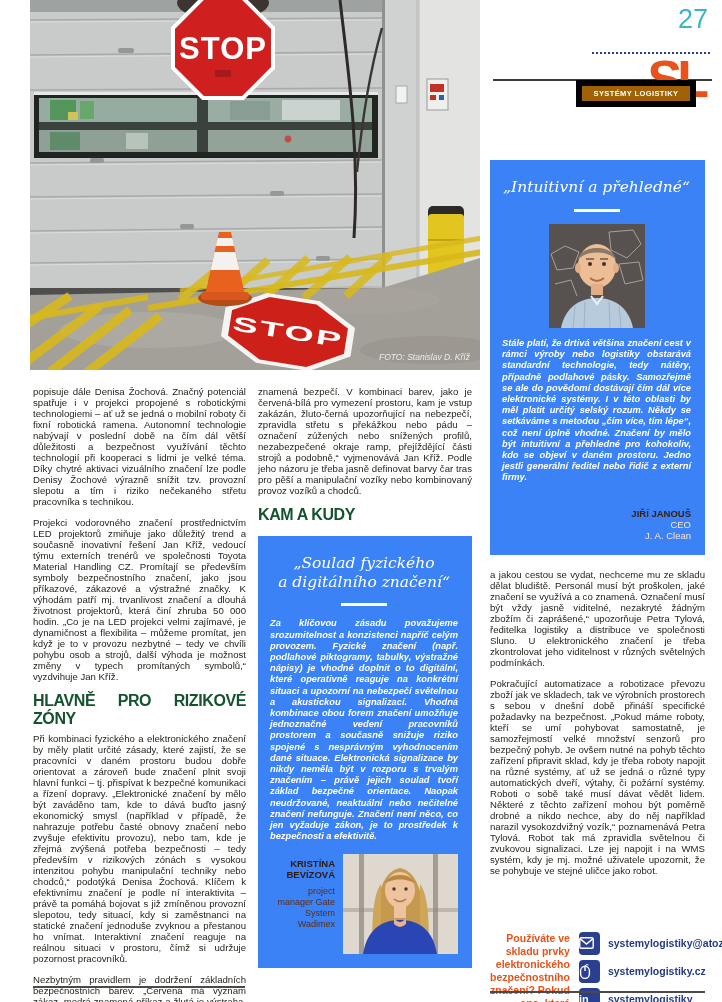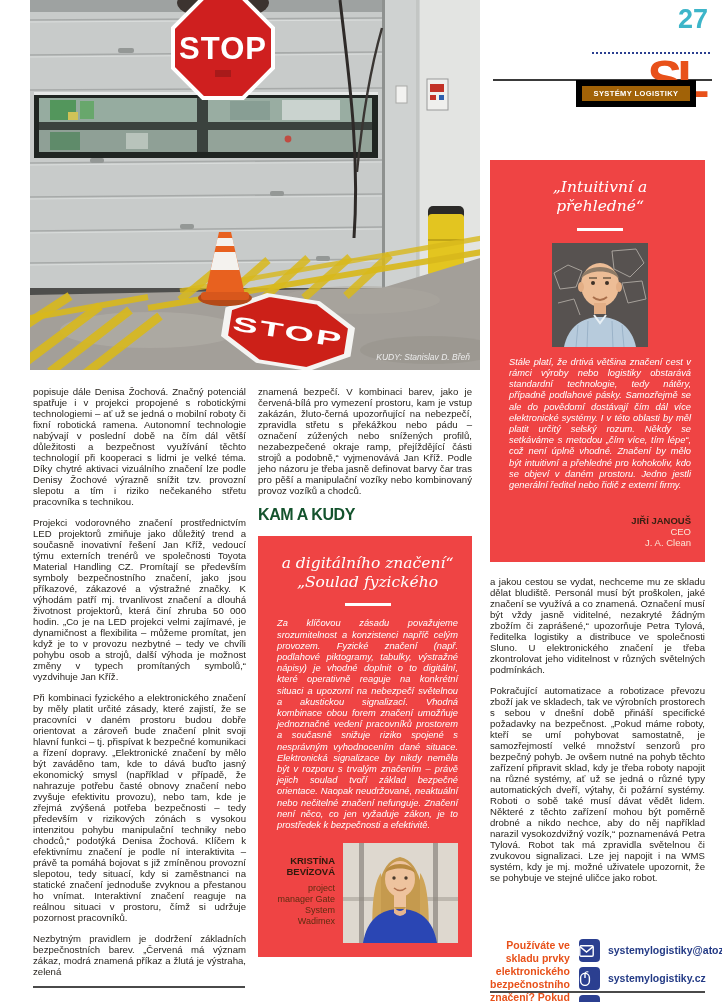--- a/index.html
+++ b/index.html
@@ -1,54 +1,54 @@
 <!DOCTYPE html>
 <html><head>
 <meta charset="utf-8">
 <style>
   html,body{margin:0;padding:0;background:#9a9a9a;}
   .page{position:relative;width:722px;height:1002px;background:#ffffff;overflow:hidden;
         font-family:"Liberation Sans",sans-serif;color:#29251f;}
   
   .hdr-rule{position:absolute;left:493px;top:79px;width:219px;height:2px;background:#3a3a3a;}
   .logo-wrap{position:absolute;right:12px;top:6px;width:130px;text-align:right;}
-  .page-num{font-size:27px;font-weight:bold;color:#3db5c9;letter-spacing:0;line-height:1;margin-right:2px;}
+  .page-num{font-size:27px;font-weight:normal;color:#3db5c9;letter-spacing:0;line-height:1;margin-right:2px;}
   .logo-box{position:relative;display:inline-block;margin-top:19px;padding-top:4px;
             border-top:2px dotted #2b3f90;width:118px;}
   .logo-sl{font-size:52px;font-weight:900;color:#e8511a;letter-spacing:-5px;line-height:0.82;
            padding-right:6px;}
   .logo-ribbon{position:absolute;top:26px;right:14px;width:108px;height:15px;background:#a16207;
                border:6px solid #000000;color:#fff;font-size:7.5px;font-weight:bold;text-align:center;
                line-height:15px;letter-spacing:0.4px;}
   
   .photo{position:absolute;left:30px;top:0;width:450px;height:370px;}
   .photo-caption{position:absolute;right:10px;bottom:8px;font-size:8.5px;font-style:italic;color:#ececec;}
   
   .col{position:absolute;font-size:9.6px;line-height:11px;text-align:justify;}
   .col p{margin:0 0 10px 0;}
   #col1{left:33px;top:386px;width:213px;}
   #col2{left:258px;top:386px;width:214px;}
   #col3{left:490px;top:160px;width:215px;}
   .sec-head{color:#14532d;font-weight:bold;font-size:16px;letter-spacing:-0.4px;
             margin:6px 0 6px 0;line-height:1.1;}
   
-  .qbox{background:#ef4444;color:#fff;padding:12px 14px 14px 19px;box-sizing:border-box;}
+  .qbox{background:#3b82f6;color:#fff;padding:12px 14px 14px 12px;box-sizing:border-box;}
   .qbox-title{font-family:"DejaVu Serif",serif;font-style:italic;font-size:15.5px;line-height:1.22;
               text-align:center;margin:6px 0 0 0;}
   .qbox-div{width:46px;height:3px;background:#fff;margin:12px auto 12px auto;}
-  .qbox-body{font-size:9.3px;line-height:11.2px;font-weight:normal;font-style:italic;text-align:justify;}
+  .qbox-body{font-size:9.3px;line-height:11.2px;font-weight:bold;font-style:italic;text-align:justify;}
   .sig{text-align:right;margin-top:24px;font-size:9.5px;line-height:11px;}
   .sig .nm{font-weight:bold;color:#3a2013;}
   .sig .rl{color:#fbe4d4;}
   .portrait{display:block;margin:10px auto 10px auto;}
   #box3{width:215px;}
   #box2{margin-top:12px;width:214px;min-height:378px;}
   .person-row{display:flex;margin-top:12px;align-items:flex-start;}
   .person-txt{flex:1;text-align:right;padding-right:8px;padding-top:4px;}
-  .person-txt .nm{font-weight:bold;font-size:9.5px;color:#2f1a0c;line-height:11px;margin-top:8px;}
+  .person-txt .nm{font-weight:bold;font-size:9.5px;color:#2f1a0c;line-height:11px;}
   .person-txt .rl{font-size:9px;color:#5e2d10;line-height:11px;margin-top:6px;}
   
   .social{display:flex;margin-top:56px;}
   .social-q{width:106px;text-align:right;color:#e8511a;font-weight:bold;font-size:10.5px;line-height:13px;}
   .social-list{margin-left:9px;display:flex;flex-direction:column;gap:5px;}
   .soc-row{display:flex;align-items:center;}
   .soc-ic{width:21px;height:23px;border-radius:4px;background:#2b3f90;display:flex;
           align-items:center;flex:0 0 21px;}
   .soc-ic span{color:#fff;font-weight:bold;font-size:11px;line-height:1;}
   .soc-lb{margin-left:8px;font-size:10.5px;font-weight:bold;color:#233a85;white-space:nowrap;}
@@ -177,38 +177,39 @@
         <rect x="171" y="292" width="48" height="8" rx="3" fill="#d8571c"></rect>
       </g>
 
       <ellipse cx="193" cy="3" rx="46" ry="17" fill="#3c3430"></ellipse>
       <g transform="translate(193,48)">
         <path d="M-20,-50 L20,-50 L50,-20 L50,20 L20,50 L-20,50 L-50,20 L-50,-20 Z" fill="#cf1f1f" stroke="#ffffff" stroke-width="4"></path>
         <text x="0" y="11" text-anchor="middle" fill="#ffffff" font-family="Liberation Sans, sans-serif" font-weight="bold" font-size="31" letter-spacing="1">STOP</text>
         <rect x="-8" y="22" width="16" height="7" fill="#a81a1a"></rect>
       </g>
     </svg>
-    <div class="photo-caption">KUDY: Stanislav D. Břeň</div>
+    <div class="photo-caption">FOTO: Stanislav D. Kříž</div>
   </div>
 
   <div class="col" id="col1">
     <p>popisuje dále Denisa Žochová. Značný potenciál spatřuje i v projekci propojené s robotickými technologiemi – ať už se jedná o mobilní roboty či fixní robotická ramena. Autonomní technologie nabývají v poslední době na čím dál větší důležitosti a bezpečnost využívání těchto technologií při kooperaci s lidmi je velké téma. Díky chytré aktivaci vizuálního značení lze podle Denisy Žochové výrazně snížit tzv. provozní slepotu a tím i riziko nečekaného střetu pracovníka s technikou.</p>
     <p>Projekci vodorovného značení prostřednictvím LED projektorů zmiňuje jako důležitý trend a současně inovativní řešení Jan Kříž, vedoucí týmu externích trenérů ve společnosti Toyota Material Handling CZ. Promítají se především symboly bezpečnostního značení, jako jsou příkazové, zákazové a výstražné značky. K výhodám patří mj. trvanlivost značení a dlouhá životnost projektorů, která činí zhruba 50 000 hodin. „Co je na LED projekci velmi zajímavé, je dynamičnost a flexibilita – můžeme promítat, jen když je to v provozu nezbytné – tedy ve chvíli pohybu osob a strojů, další výhoda je možnost změny v typech promítaných symbolů,“ vyzdvihuje Jan Kříž.</p>
+    <div class="sec-head">HLAVNĚ PRO RIZIKOVÉ ZÓNY</div>
     <p>Při kombinaci fyzického a elektronického značení by měly platit určité zásady, které zajistí, že se pracovníci v daném prostoru budou dobře orientovat a zároveň bude značení plnit svoji hlavní funkci – tj. přispívat k bezpečné komunikaci a řízení dopravy. „Elektronické značení by mělo být zaváděno tam, kde to dává buďto jasný ekonomický smysl (například v případě, že nahrazuje potřebu časté obnovy značení nebo zvyšuje efektivitu provozu), nebo tam, kde je zřejmá zvýšená potřeba bezpečnosti – tedy především v rizikových zónách s vysokou intenzitou pohybu manipulační techniky nebo chodců,“ podotýká Denisa Žochová. Klíčem k efektivnímu značení je podle ní interaktivita – právě ta pomáhá bojovat s již zmíněnou provozní slepotou, tedy situací, kdy si zaměstnanci na statické značení jednoduše zvyknou a přestanou ho vnímat. Interaktivní značení reaguje na reálnou situaci v prostoru, čímž si udržuje pozornost pracovníků.</p>
     <p>Nezbytným pravidlem je dodržení základních bezpečnostních barev. „Červená má význam zákaz, modrá znamená příkaz a žlutá je výstraha, zelená</p>
   </div>
 
   <div class="col" id="col2">
     <p>znamená bezpečí. V kombinaci barev, jako je červená-bílá pro vymezení prostoru, kam je vstup zakázán, žluto-černá upozorňující na nebezpečí, zpravidla střetu s překážkou nebo pádu – označení zúžených nebo snížených profilů, nezabezpečené okraje ramp, přejíždějící části strojů a podobně,“ vyjmenovává Jan Kříž. Podle jeho názoru je třeba jasně definovat barvy čar tras pro pěší a manipulační vozíky nebo kombinovaný provoz vozíků a chodců.</p>
     <div class="sec-head">KAM A KUDY</div>
 
     <div class="qbox" id="box2">
       <div class="qbox-title">
+        <div>„Soulad fyzického</div>
         <div>a digitálního značení“</div>
-        <div>„Soulad fyzického</div>
       </div>
       <div class="qbox-div"></div>
       <div class="qbox-body">Za klíčovou zásadu považujeme srozumitelnost a konzistenci napříč celým provozem. Fyzické značení (např. podlahové piktogramy, tabulky, výstražné nápisy) je vhodné doplnit o to digitální, které operativně reaguje na konkrétní situaci a upozorní na nebezpečí světelnou a akustickou signalizací. Vhodná kombinace obou forem značení umožňuje jednoznačné vedení pracovníků prostorem a současně snižuje riziko spojené s nesprávným vyhodnocením dané situace. Elektronická signalizace by nikdy neměla být v rozporu s trvalým značením – právě jejich soulad tvoří základ bezpečné orientace. Naopak neudržované, neaktuální nebo nečitelné značení nefunguje. Značení není něco, co jen vyžaduje zákon, je to prostředek k bezpečnosti a efektivitě.</div>
       <div class="person-row">
         <div class="person-txt">
           <div class="nm">KRISTÍNA BEVÍZOVÁ</div>
           <div class="rl">project manager Gate System Wadimex</div>
         </div>
         <svg width="115" height="100" viewBox="0 0 115 100">
           <rect x="0" y="0" width="115" height="100" fill="#ded8cf"></rect>

